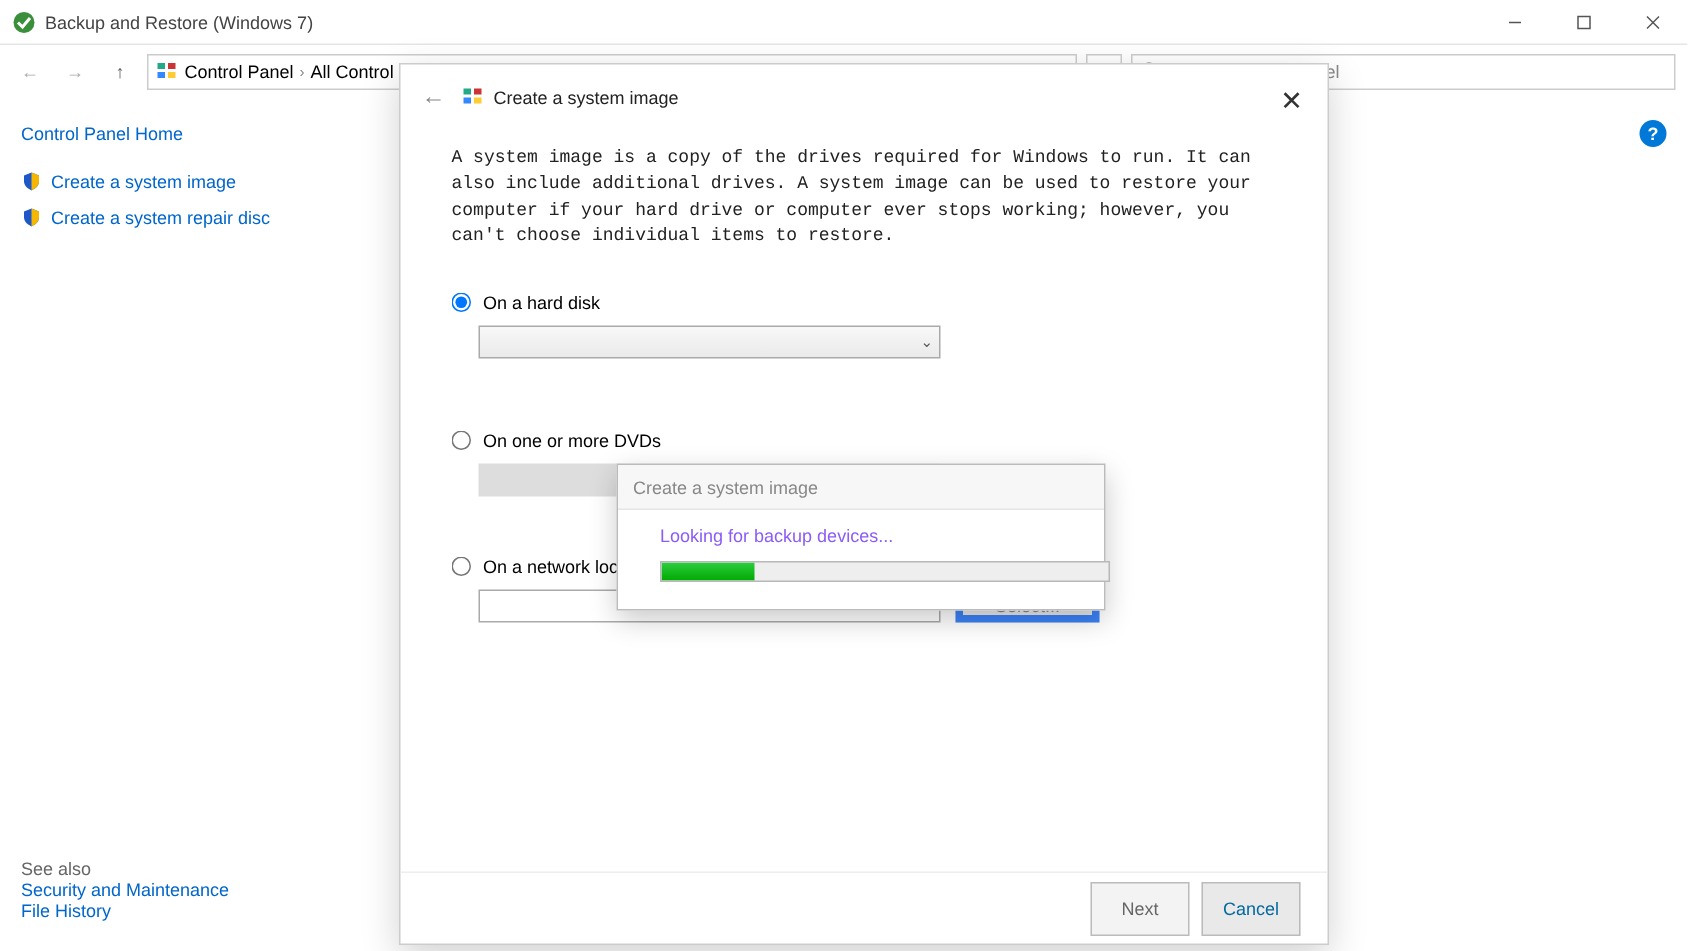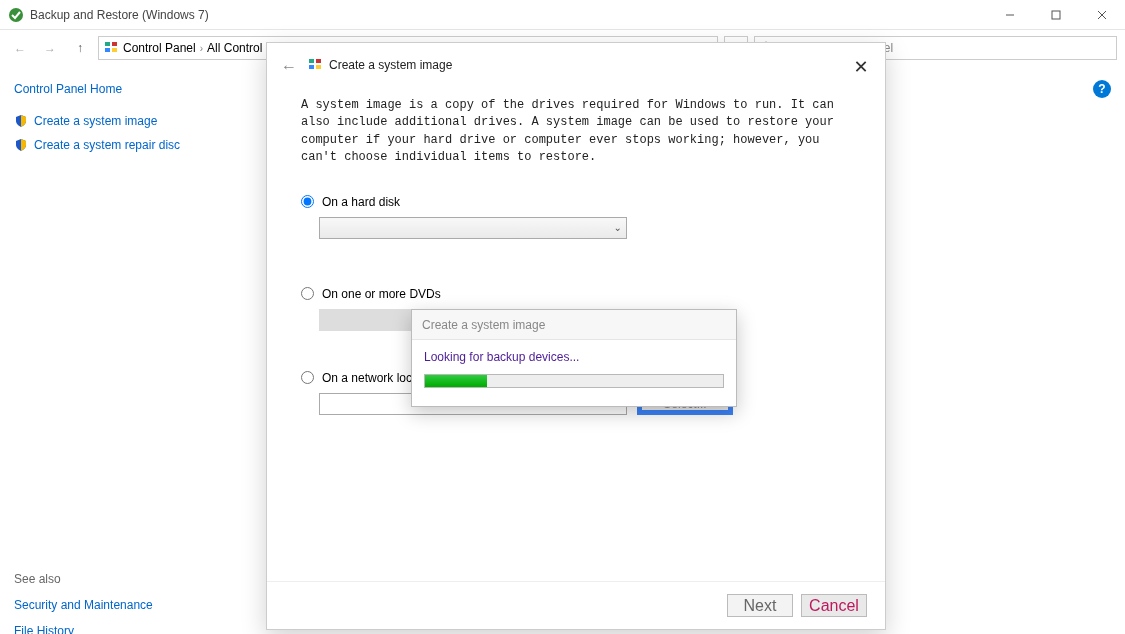--- a/index.html
+++ b/index.html
@@ -19,21 +19,21 @@
 .breadcrumb-box .sep { color: #888; font-size: 10px; }
 .refresh-box { width: 24px; height: 24px; border: 1px solid #ccc; display: flex; align-items: center; justify-content: center; }
 .search-box { flex: 1; height: 24px; border: 1px solid #ccc; display: flex; align-items: center; padding: 0 6px; color: #888; gap: 6px; }
 
 
 .main { display: flex; height: calc(100% - 66px); }
 .sidebar { width: 220px; padding: 16px 14px; }
 .sidebar .home { color: #0066cc; font-size: 12px; margin-bottom: 18px; }
 .sidebar .task { display: flex; align-items: center; gap: 6px; color: #0066cc; font-size: 12px; margin-bottom: 10px; }
 .sidebar .see-also { color: #666; font-size: 12px; margin-top: 420px; }
-.sidebar .sa-link { color: #0066cc; font-size: 12px; margin-top: 12px; }
+.sidebar .sa-link { color: #0066cc; font-size: 12px; }
 
 .content { flex: 1; padding: 16px 0 0 0; position: relative; }
 .content h2 { color: #003399; font-weight: 400; font-size: 14px; margin: 0 0 12px 0; }
 .content .section-label { font-size: 12px; color: #222; margin-bottom: 8px; }
 .content .indent { padding-left: 18px; }
 .content .row-label { font-size: 12px; color: #222; }
 .help-btn { position: absolute; right: 14px; top: 14px; width: 18px; height: 18px; border-radius: 50%; background: #0078d7; color: #fff; display: flex; align-items: center; justify-content: center; font-size: 12px; font-weight: bold; }
 
 
 .shield { width: 14px; height: 14px; }
@@ -48,27 +48,27 @@
 .wizard-body h1 { color: #003399; font-weight: 400; font-size: 16px; margin: 6px 0 18px 0; }
 .wizard-body p.desc { font-size: 12px; color: #222; line-height: 1.45; margin: 0 0 28px 0; font-family: Liberation Mono, monospace; }
 .radio-row { display: flex; align-items: center; gap: 8px; font-size: 12px; margin-bottom: 8px; }
 .radio-row input { margin: 0; }
 .combo { width: 308px; height: 22px; border: 1px solid #aaa; background: linear-gradient(#f8f8f8,#eaeaea); margin-left: 18px; display: flex; align-items: center; justify-content: flex-end; padding-right: 4px; }
 .combo .chev { font-size: 10px; color: #555; }
 .disabled-block { width: 308px; height: 22px; background: #ddd; margin-left: 18px; }
 .textfield { width: 308px; height: 22px; border: 1px solid #aaa; margin-left: 18px; background: #fff; display: inline-block; }
 .select-btn { display: inline-flex; width: 96px; height: 22px; border: 5px solid #3b82f6; background: #e9e9e9; color: #888; align-items: center; justify-content: center; font-size: 12px; margin-left: 10px; vertical-align: top; }
 .wizard-footer { height: 48px; display: flex; align-items: center; justify-content: flex-end; gap: 8px; padding: 0 18px; border-top: 1px solid #eee; }
-.wizard-footer button { width: 66px; height: 23px; border: 1px solid #bbb; background: #f3f3f3; font-size: 16px; color: #666; }
-.wizard-footer button.enabled { color: #be185d; background: #e9e9e9; }
+.wizard-footer button { width: 66px; height: 36px; border: 1px solid #bbb; background: #f3f3f3; font-size: 12px; color: #666; }
+.wizard-footer button.enabled { color: #0369a1; background: #e9e9e9; }
 
 
 .progress-popup { position: absolute; left: 411px; top: 309px; width: 326px; height: 98px; background: #fff; border: 1px solid #bbb; box-shadow: 0 6px 18px rgba(0,0,0,.22); }
 .progress-popup .pp-title { height: 30px; display: flex; align-items: center; padding: 0 10px; color: #888; font-size: 12px; background: #f7f7f7; border-bottom: 1px solid #e5e5e5; }
-.progress-popup .pp-body { padding: 10px 12px; font-size: 12px; color: #4c1d95; }
+.progress-popup .pp-body { padding: 10px 28px; font-size: 12px; color: #8b5cf6; }
 .progress-bar { width: 300px; height: 14px; border: 1px solid #b8b8b8; background: #eee; margin-top: 10px; position: relative; overflow: hidden; }
 .progress-fill { height: 100%; width: 62px; background: linear-gradient(#2ecc40,#0a0); }
 
 .flag-icon { display:inline-block; }
 </style>
 </head>
 <body>
 
 <div class="titlebar">
   <span class="app-icon">

